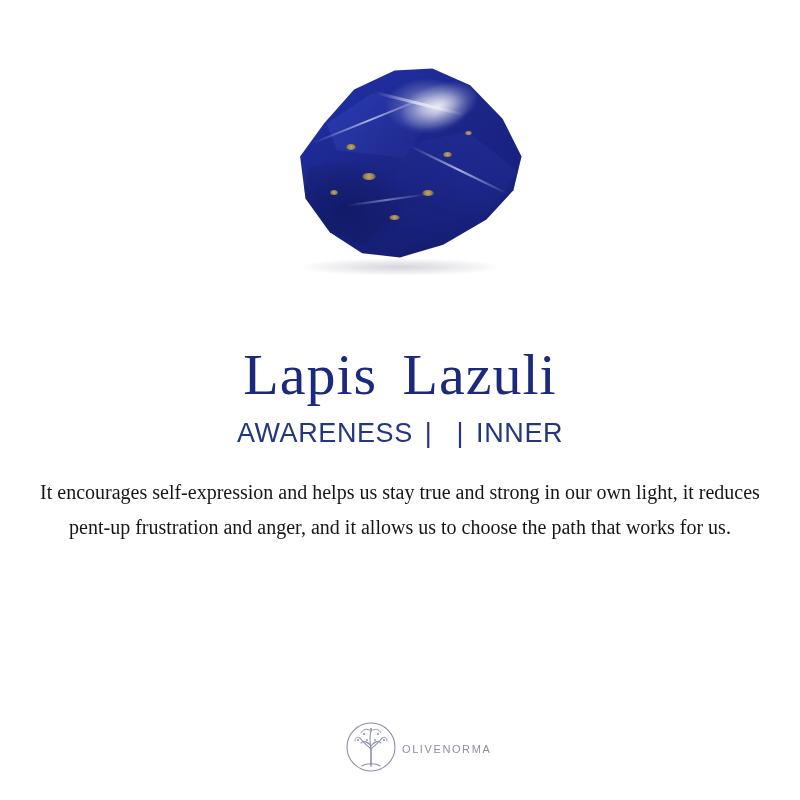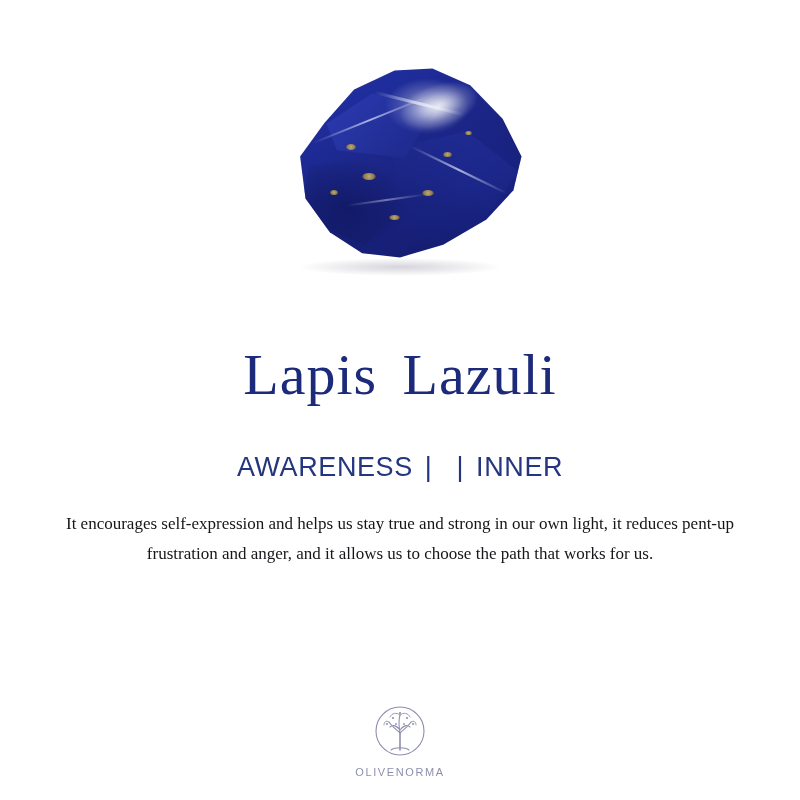--- a/index.html
+++ b/index.html
@@ -111,54 +111,54 @@
     margin-top: 26px;
     font-family: "Liberation Serif", serif;
     font-size: 58px;
     color: #1b2a7a;
     letter-spacing: 1px;
     word-spacing: 10px;
     font-weight: 400;
     line-height: 1;
   }
   .keywords {
-    margin-top: 48px;
+    margin-top: 14px;
     font-family: "Liberation Sans", sans-serif;
     font-size: 27px;
     color: #23367f;
     letter-spacing: 0.6px;
     display: flex;
     align-items: center;
     gap: 0;
     font-weight: 300;
   }
   .keywords .sep {
     margin: 0 12px;
     color: #23367f;
     font-weight: 300;
   }
   .description {
     margin-top: 26px;
     width: 720px;
     text-align: center;
     font-family: "Liberation Serif", serif;
-    font-size: 17px;
+    font-size: 20px;
     line-height: 1.75;
     color: #16161a;
   }
 
   
   .logo {
     position: absolute;
     left: 50%;
     transform: translateX(-50%);
     bottom: 22px;
     width: 120px;
     display: flex;
-    flex-direction: column;
+    flex-direction: row;
     align-items: center;
   }
   .logo svg { display: block; }
   .logo-text {
     margin-top: 4px;
     font-family: "Liberation Sans", sans-serif;
     font-size: 11px;
     letter-spacing: 1.6px;
     color: #8e8fae;
   }

